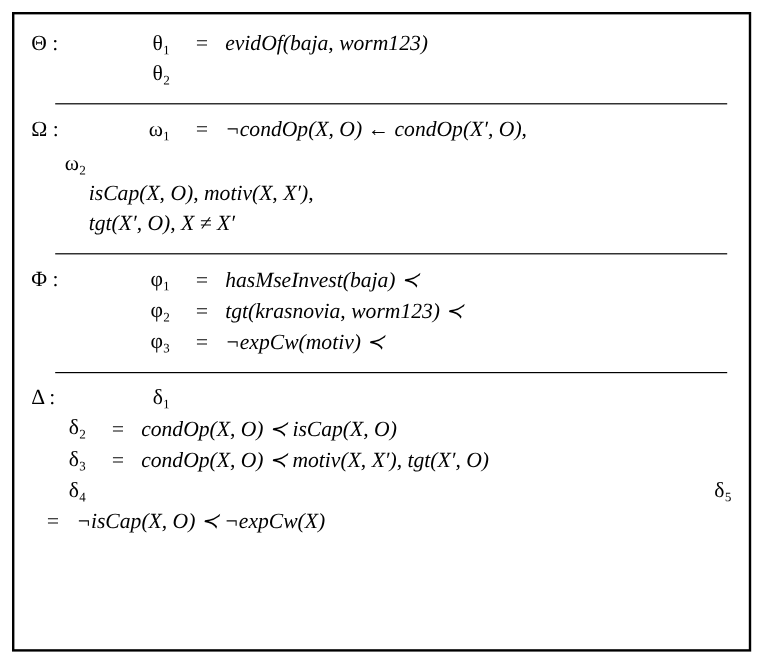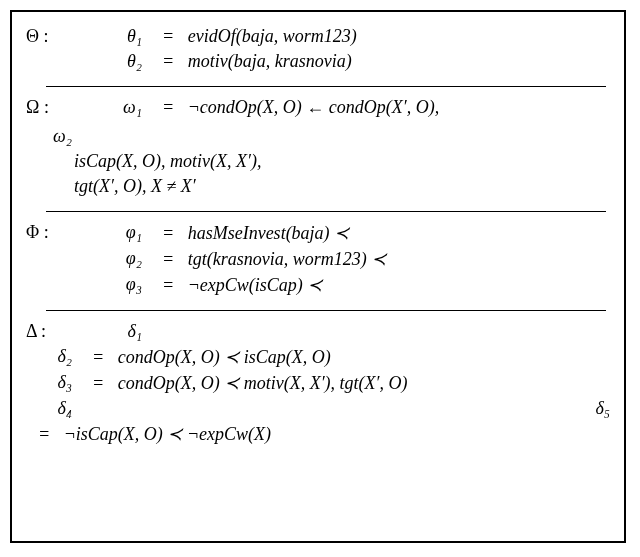--- a/index.html
+++ b/index.html
@@ -31,21 +31,20 @@
     margin: 8px 0 4px 0;
     width: 560px;
     margin-left: 20px;
   }
   .set-label {
     font-style: normal;
     text-align: left;
     white-space: nowrap;
   }
   .item-label {
-    font-style: italic;
     text-align: right;
     white-space: nowrap;
   }
   .eq {
     font-style: italic;
     text-align: left;
     padding-left: 12px;
     white-space: nowrap;
   }
   .body {
@@ -61,21 +60,20 @@
 
 <div class="frame">
 
   <div class="section">
     <div class="set-label">Θ :</div>
     <div class="item-label"><span>θ₁</span></div>
     <div class="eq"><span>=</span>&nbsp;&nbsp;&nbsp;<span class="body">evidOf(baja, worm123)</span></div>
 
     <div></div>
     <div class="item-label"><span>θ₂</span></div>
-    <div class="eq"><span>=</span>&nbsp;&nbsp;&nbsp;<span class="body">motiv(baja, krasnovia)</span></div>
   </div>
 
   <hr class="hr">
 
   <div class="section">
     <div class="set-label">Ω :</div>
     <div class="item-label"><span>ω₁</span></div>
     <div class="eq"><span>=</span>&nbsp;&nbsp;&nbsp;<span class="body">¬condOp(X, O) ← condOp(X′, O),</span></div>
 
     <div></div>
@@ -99,21 +97,21 @@
     <div class="set-label">Φ :</div>
     <div class="item-label"><span>φ₁</span></div>
     <div class="eq"><span>=</span>&nbsp;&nbsp;&nbsp;<span class="body">hasMseInvest(baja) ≺</span></div>
 
     <div></div>
     <div class="item-label"><span>φ₂</span></div>
     <div class="eq"><span>=</span>&nbsp;&nbsp;&nbsp;<span class="body">tgt(krasnovia, worm123) ≺</span></div>
 
     <div></div>
     <div class="item-label"><span>φ₃</span></div>
-    <div class="eq"><span>=</span>&nbsp;&nbsp;&nbsp;<span class="body">¬expCw(isCap) ≺</span></div>
+    <div class="eq"><span>=</span>&nbsp;&nbsp;&nbsp;<span class="body">¬expCw(motiv) ≺</span></div>
   </div>
 
   <hr class="hr">
 
   <div class="section">
     <div class="set-label">Δ :</div>
     <div class="item-label"><span>δ₁</span></div>
 
     <div></div>
     <div class="item-label"><span>δ₂</span></div>

